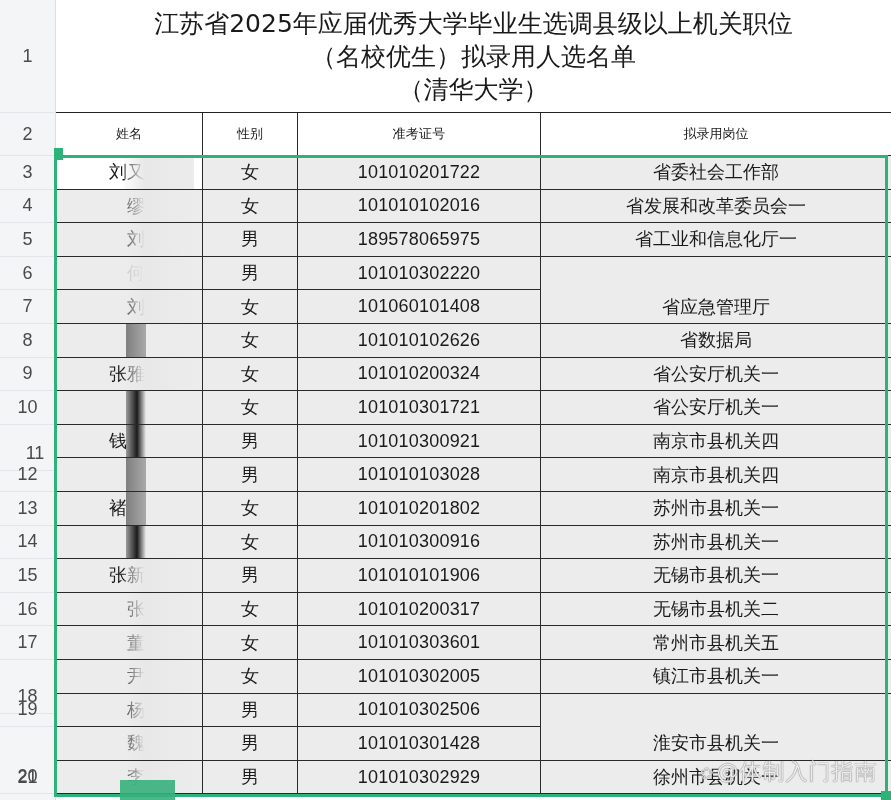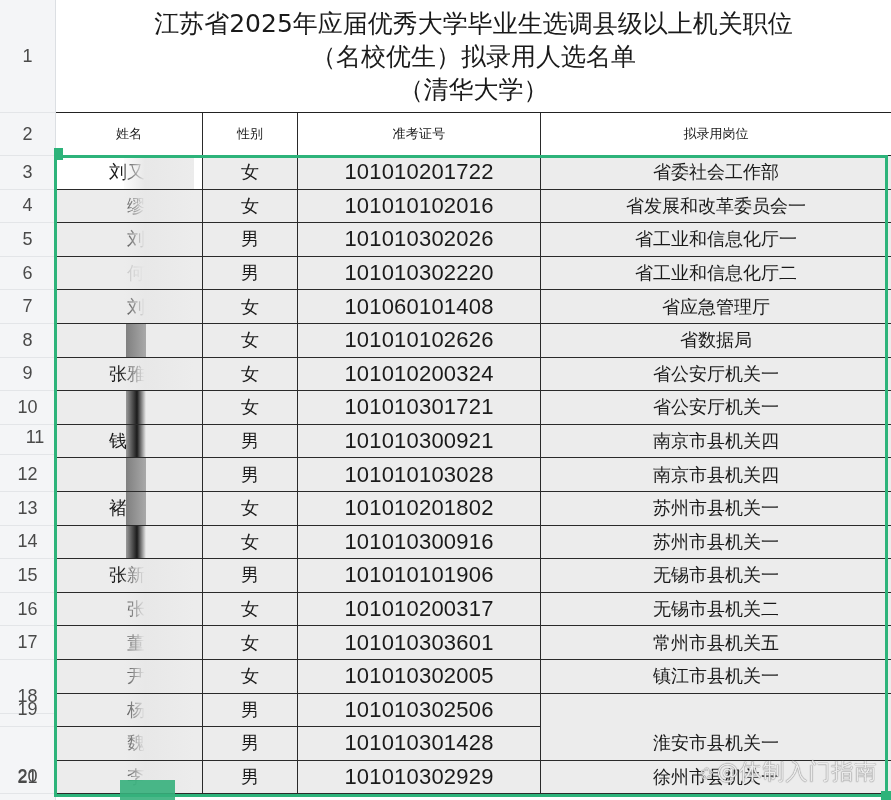--- a/index.html
+++ b/index.html
@@ -25,21 +25,21 @@
   .cell {
     position:absolute; box-sizing:border-box; display:flex; align-items:center; justify-content:center;
     border-right:1.5px solid #2a2a2a; border-bottom:1.5px solid #2a2a2a; font-size:18px; color:#1a1a1a;
     white-space:nowrap; overflow:hidden;
   }
   .hdr-row .cell { height:43px; top:0; font-size:13px; }
   .data-row { position:absolute; left:56px; width:835px; height:33.6px; background:#ececec; }
   .data-row .cell { height:33.6px; top:0; }
   .c-name { left:0; width:147px; }
   .c-sex  { left:147px; width:95px; }
-  .c-id   { left:242px; width:243px; font-family:"Liberation Sans", sans-serif; font-size:22px; letter-spacing:0.2px; }
+  .c-id   { left:242px; width:243px; font-family:"Liberation Sans", sans-serif; font-size:18px; letter-spacing:0.2px; }
   .c-post { left:485px; width:350px; border-right:none; }
   .name-text { display:inline-block; width:70px; text-align:right; padding-right:38px; }
   .redact {
     position:absolute; left:68px; width:70px; height:100%; top:0;
     background:linear-gradient(90deg, rgba(236,236,236,0.2), #e8e8e8 30%, #ececec);
   }
   .redact.dark { background:linear-gradient(90deg, #9a9a9a, #1a1a1a 55%, #ececec 100%); left:70px; width:20px; }
   .redact.grey { background:linear-gradient(90deg, #7f7f7f, #a9a9a9); left:70px; width:20px; }
   .active-cell { background:#ffffff !important; }
   .sel-border {
@@ -64,21 +64,21 @@
     <div class="rn" style="top:0;height:113px;">1</div>
     <div class="rn" style="top:113px;height:43px;">2</div>
     <div class="rn" style="top:156px;height:33.6px;">3</div>
     <div class="rn" style="top:189.6px;height:33.6px;">4</div>
     <div class="rn" style="top:223.2px;height:33.6px;">5</div>
     <div class="rn" style="top:256.8px;height:33.6px;">6</div>
     <div class="rn" style="top:290.4px;height:33.6px;">7</div>
     <div class="rn" style="top:324px;height:33.6px;">8</div>
     <div class="rn" style="top:357.6px;height:33.6px;">9</div>
     <div class="rn" style="top:391.2px;height:33.6px;">10</div>
-    <div class="rn" style="top:421px;height:33.6px;padding-left:15px;">11</div>
+    <div class="rn" style="top:437px;height:33.6px;padding-left:15px;">11</div>
     <div class="rn" style="top:458.4px;height:33.6px;">12</div>
     <div class="rn" style="top:492px;height:33.6px;">13</div>
     <div class="rn" style="top:525.6px;height:33.6px;">14</div>
     <div class="rn" style="top:559.2px;height:33.6px;">15</div>
     <div class="rn" style="top:592.8px;height:33.6px;">16</div>
     <div class="rn" style="top:626.4px;height:33.6px;">17</div>
     <div class="rn" style="top:660px;height:33.6px;margin-top:20px;">18</div>
     <div class="rn" style="top:693.6px;height:33.6px;">19</div>
     <div class="rn" style="top:760px;height:33.6px;">20</div>
     <div class="rn" style="top:760.8px;height:33.6px;">21</div>
@@ -114,31 +114,30 @@
     <div class="cell c-sex">女</div>
     <div class="cell c-id">101010102016</div>
     <div class="cell c-post">省发展和改革委员会一</div>
   </div>
   <div class="data-row" style="top:223.2px;">
     <div class="cell c-name">
         <span class="name-text">刘</span>
         <span class="redact"></span>
       </div>
     <div class="cell c-sex">男</div>
-    <div class="cell c-id">101010302026</div>
+    <div class="cell c-id">189578065975</div>
     <div class="cell c-post">省工业和信息化厅一</div>
   </div>
   <div class="data-row" style="top:256.8px;">
     <div class="cell c-name">
         <span class="name-text" style="color:#bbb">何</span>
         <span class="redact"></span>
       </div>
     <div class="cell c-sex">男</div>
     <div class="cell c-id">101010302220</div>
-    <div class="cell c-post">省工业和信息化厅二</div>
   </div>
   <div class="data-row" style="top:290.4px;">
     <div class="cell c-name">
         <span class="name-text">刘</span>
         <span class="redact"></span>
       </div>
     <div class="cell c-sex">女</div>
     <div class="cell c-id">101060101408</div>
     <div class="cell c-post">省应急管理厅</div>
   </div>

